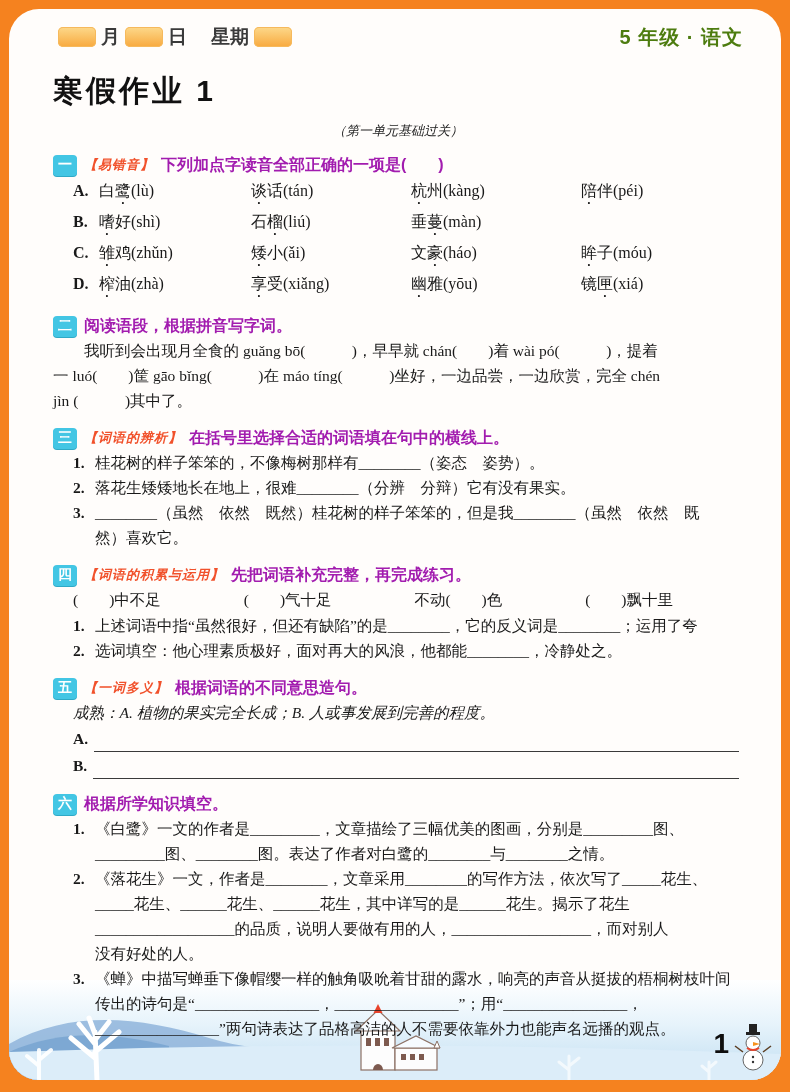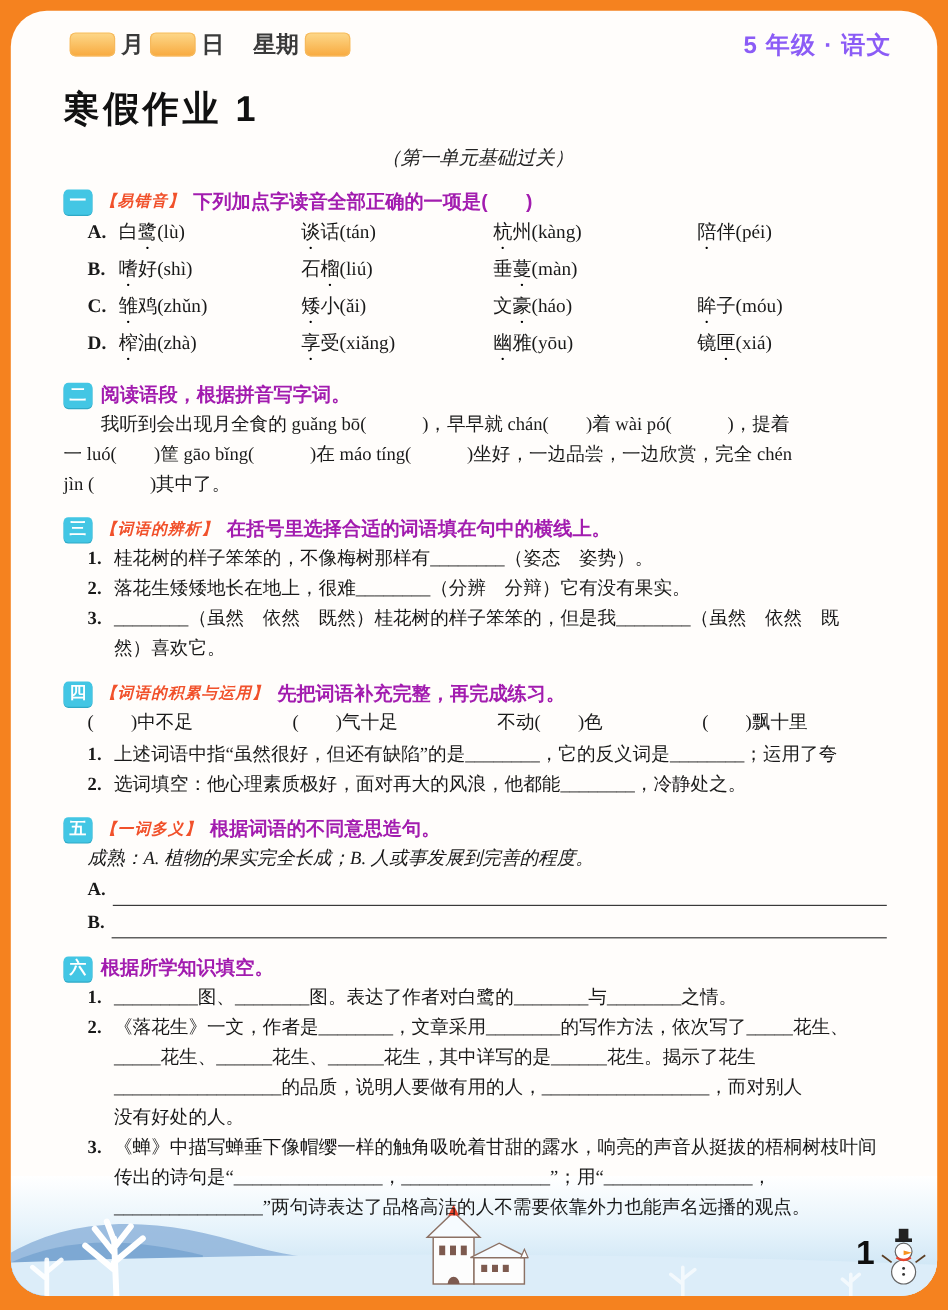--- a/index.html
+++ b/index.html
@@ -12,24 +12,24 @@
   .paper{
     position:absolute;left:9px;top:9px;width:772px;height:1071px;
     background:#fffdfb;border-radius:30px;overflow:hidden;box-sizing:border-box;
   }
   .content{position:relative;z-index:2;padding:14px 38px 0 44px;}
   
   .hdr{display:flex;justify-content:space-between;align-items:center;height:28px;}
   .dateline{display:flex;align-items:center;font-size:19px;font-weight:bold;color:#3a3a3a;}
   .datebox{display:inline-block;width:38px;height:20px;border-radius:5px;
     background:linear-gradient(180deg,#fdd98b,#f8a93e);margin:0 5px;box-shadow:inset 0 0 0 1px #f6b95c;}
-  .grade{font-size:20px;font-weight:bold;color:#8b5cf6;letter-spacing:1px;}
+  .grade{font-size:20px;font-weight:bold;color:#4d7c0f;letter-spacing:1px;}
   
   .title{ text-align:left;font-size:30px;font-weight:bold;letter-spacing:3px;margin-top:20px;color:#111;}
-  .subtitle{text-align:center;font-size:16px;margin-top:10px;
+  .subtitle{text-align:center;font-size:13px;margin-top:10px;
     font-family:"Liberation Serif","DejaVu Serif",serif;font-style:italic;color:#222;}
   
   .shead{display:flex;align-items:center;gap:7px;margin-top:13px;height:24px;}
   .badge{flex:0 0 auto;width:24px;height:21px;border-radius:4px;background:#43c6e4;
     color:#fff;font-size:14px;font-weight:bold;display:flex;align-items:center;justify-content:center;
     box-shadow:0 1px 0 #2fa9c6;}
   .tag{color:#f1512b;font-weight:bold;font-size:13px;letter-spacing:1px;
     font-family:"Liberation Serif","DejaVu Serif",serif;font-style:italic;}
   .htxt{font-weight:bold;font-size:16px;color:#a21caf;}
   .bodytext{font-family:"Liberation Serif","DejaVu Serif",serif;font-size:15.5px;color:#191919;}
@@ -247,20 +247,21 @@
     </div>
 
     <div class="shead">
       <span class="badge">六</span>
       <span class="htxt">根据所学知识填空。</span>
     </div>
     <div class="bodytext">
       <div class="item">
         <span class="ino">1.</span>
         <div class="itext">
+          <div class="line">《白鹭》一文的作者是_________，文章描绘了三幅优美的图画，分别是_________图、</div>
           <div class="line">_________图、________图。表达了作者对白鹭的________与________之情。</div>
         </div>
       </div>
       <div class="item">
         <span class="ino">2.</span>
         <div class="itext">
           <div class="line">《落花生》一文，作者是________，文章采用________的写作方法，依次写了_____花生、</div>
           <div class="line">_____花生、______花生、______花生，其中详写的是______花生。揭示了花生</div>
           <div class="line">__________________的品质，说明人要做有用的人，__________________，而对别人</div>
           <div class="line">没有好处的人。</div>

